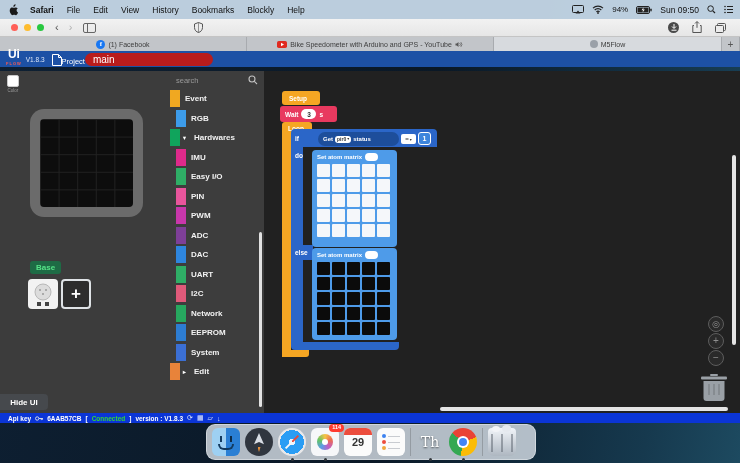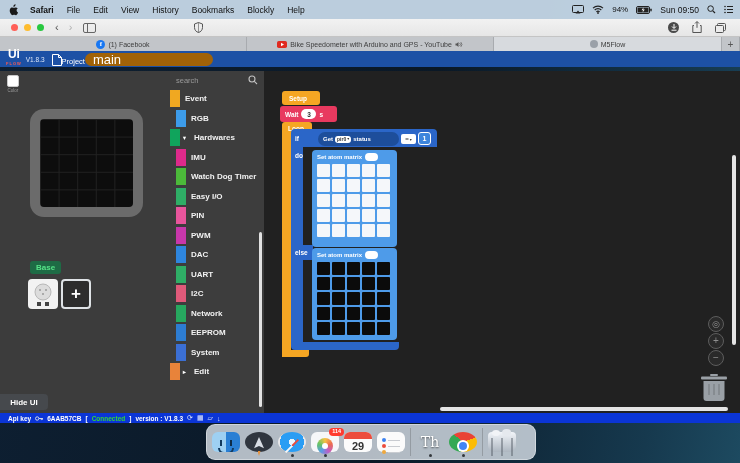--- a/index.html
+++ b/index.html
@@ -33,22 +33,22 @@
     font-size:7px;color:#3c3c3c;gap:3px;overflow:hidden;white-space:nowrap}
   .tab.active{background:#d7dade}
   .tab.inactive{background:#c2c5c9}
 
   
   #appheader{left:0;top:51px;width:740px;height:16px;background:#1d51a5;display:flex;align-items:center;color:#fff}
   #logo{font-weight:bold;font-size:12px;line-height:9px;margin-left:6px;text-align:center}
   #logo .sub{display:block;font-size:4px;color:#ff5a4e;letter-spacing:1px}
   #appver{font-size:6.5px;margin-left:4px;color:#dce6f8}
   #projwrap{display:flex;align-items:flex-end;margin-left:7px;gap:0;font-size:7.5px}
-  #projname{width:128px;height:13px;background:#a16207;border:none;border-radius:7px;color:#fff;
-    font-size:13px;padding:0 8px;font-family:inherit}
+  #projname{width:128px;height:13px;background:#b91c1c;border:none;border-radius:7px;color:#fff;
+    font-size:10px;padding:0 8px;font-family:inherit}
   #modetoggle{position:absolute;left:318px;top:54px;height:14px;display:flex;background:#1a62b8;border-radius:8px;overflow:hidden}
   #modetoggle .seg{display:flex;align-items:center;gap:3px;padding:0 8px;font-size:7.5px;color:#fff}
   #modetoggle .seg.sel{background:#54a4e4;border-radius:8px}
   #hdr-icons{position:absolute;right:3px;top:53px;display:flex;align-items:center;gap:3.5px}
   .hic{width:13px;height:13px;display:flex;align-items:center;justify-content:center;color:#fff;font-size:10px}
   .hic svg{display:block}
   .badge-ic{border:1px solid #fff;border-radius:2px;font-size:3.5px;font-weight:bold;padding:1px 1px;line-height:1}
 
   
   #leftpanel{left:0;top:71px;width:170px;height:342px;background:#3c3c3c}
@@ -100,21 +100,21 @@
 
   
   #flowfooter{left:0;top:413px;width:740px;height:10px;background:#0b35d6;display:flex;align-items:center;
     padding-left:8px;gap:4px;font-size:6.5px;font-weight:bold;color:#fff;white-space:nowrap}
   #flowfooter .grn{color:#35d435}
   #flowfooter .mini{font-size:7px;font-weight:normal;color:#dfe6ff}
 
   
   #dock{left:206px;top:424px;width:330px;height:36px;background:rgba(220,227,235,.8);
     border:1px solid rgba(255,255,255,.4);border-radius:9px;display:flex;align-items:center;padding:0 5px;gap:5px}
-  .dicon{width:28px;height:20px;border-radius:6px;position:relative;flex:0 0 auto}
+  .dicon{width:28px;height:28px;border-radius:6px;position:relative;flex:0 0 auto}
   .dsep{width:1px;height:28px;background:rgba(60,60,60,.25);flex:0 0 auto}
   .running::after{content:"";position:absolute;left:50%;bottom:-5px;width:3px;height:3px;margin-left:-1.5px;
     border-radius:50%;background:#33373c}
   .dbadge{position:absolute;top:-4px;right:-5px;background:#ff3b30;color:#fff;font-size:5.5px;font-weight:bold;
     border-radius:6px;padding:1px 3px;line-height:1}
 </style>
 </head>
 <body>
 
 <div id="screen">
@@ -359,34 +359,34 @@
         <div class="cat-row">
           <span class="cat-bar" style="background: rgb(16, 164, 92);"></span>
           <span class="cat-arrow">▼</span>
           <span class="cat-label">Hardwares</span>
         </div>
         <div class="cat-row sub">
           <span class="cat-bar" style="background: rgb(222, 42, 139);"></span>
           <span class="cat-label">IMU</span>
         </div>
         <div class="cat-row sub">
-          <span class="cat-bar" style="background: rgb(76, 186, 58);"></span>
-          <span class="cat-label">Watch Dog Timer</span>
-        </div>
-        <div class="cat-row sub">
           <span class="cat-bar" style="background: rgb(47, 174, 102);"></span>
           <span class="cat-label">Easy I/O</span>
         </div>
         <div class="cat-row sub">
           <span class="cat-bar" style="background: rgb(232, 85, 156);"></span>
           <span class="cat-label">PIN</span>
         </div>
         <div class="cat-row sub">
           <span class="cat-bar" style="background: rgb(200, 55, 171);"></span>
           <span class="cat-label">PWM</span>
+        </div>
+        <div class="cat-row sub">
+          <span class="cat-bar" style="background: rgb(126, 63, 152);"></span>
+          <span class="cat-label">ADC</span>
         </div>
         <div class="cat-row sub">
           <span class="cat-bar" style="background: rgb(46, 134, 222);"></span>
           <span class="cat-label">DAC</span>
         </div>
         <div class="cat-row sub">
           <span class="cat-bar" style="background: rgb(47, 174, 102);"></span>
           <span class="cat-label">UART</span>
         </div>
         <div class="cat-row sub">

